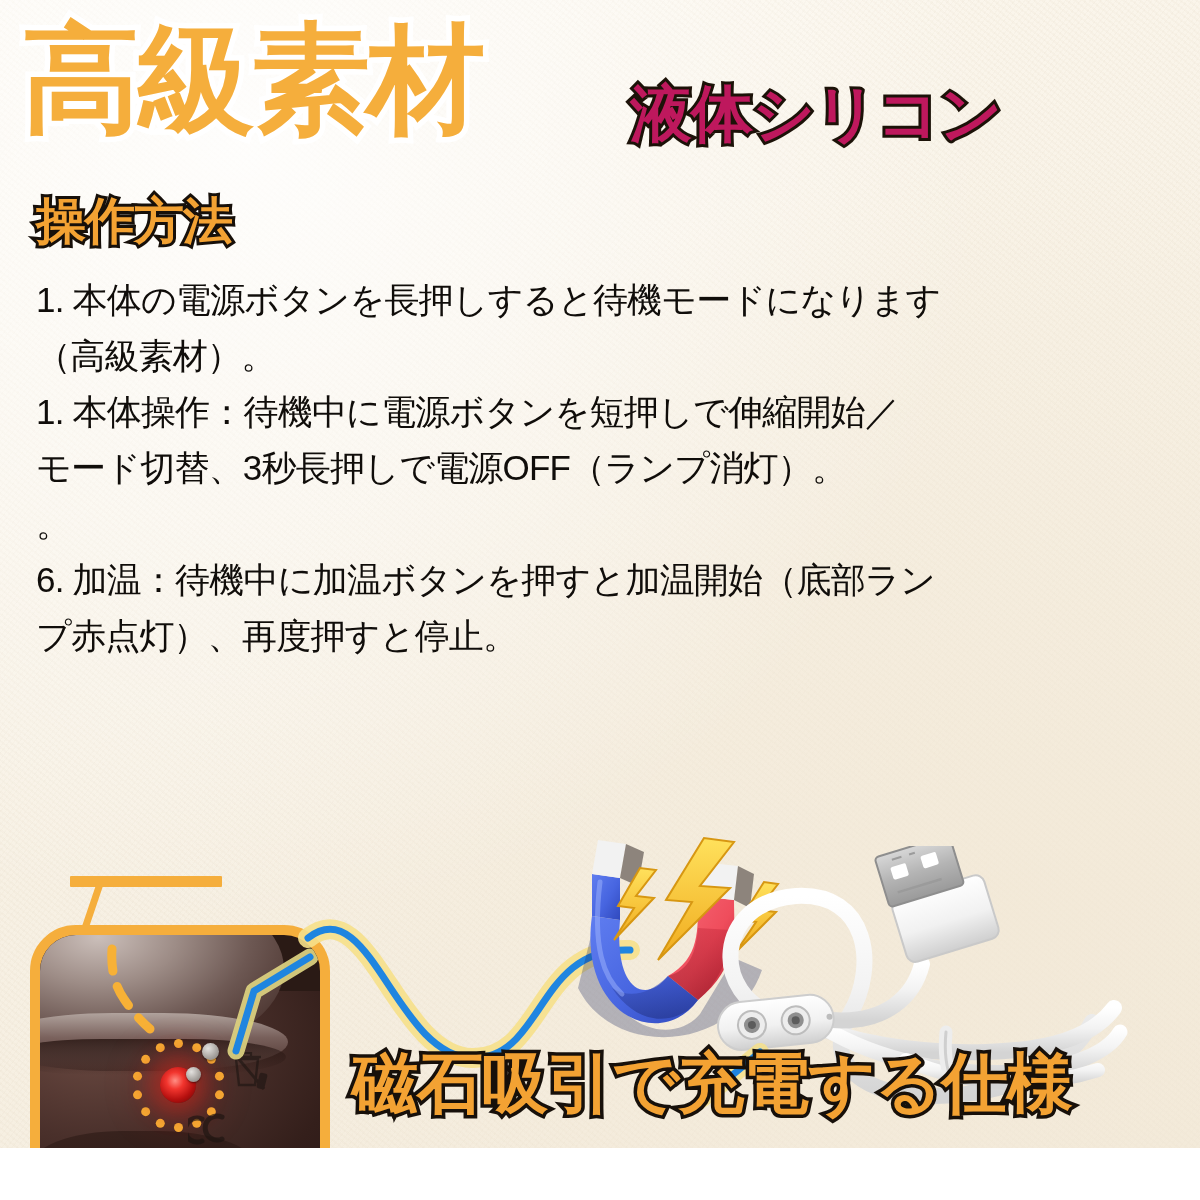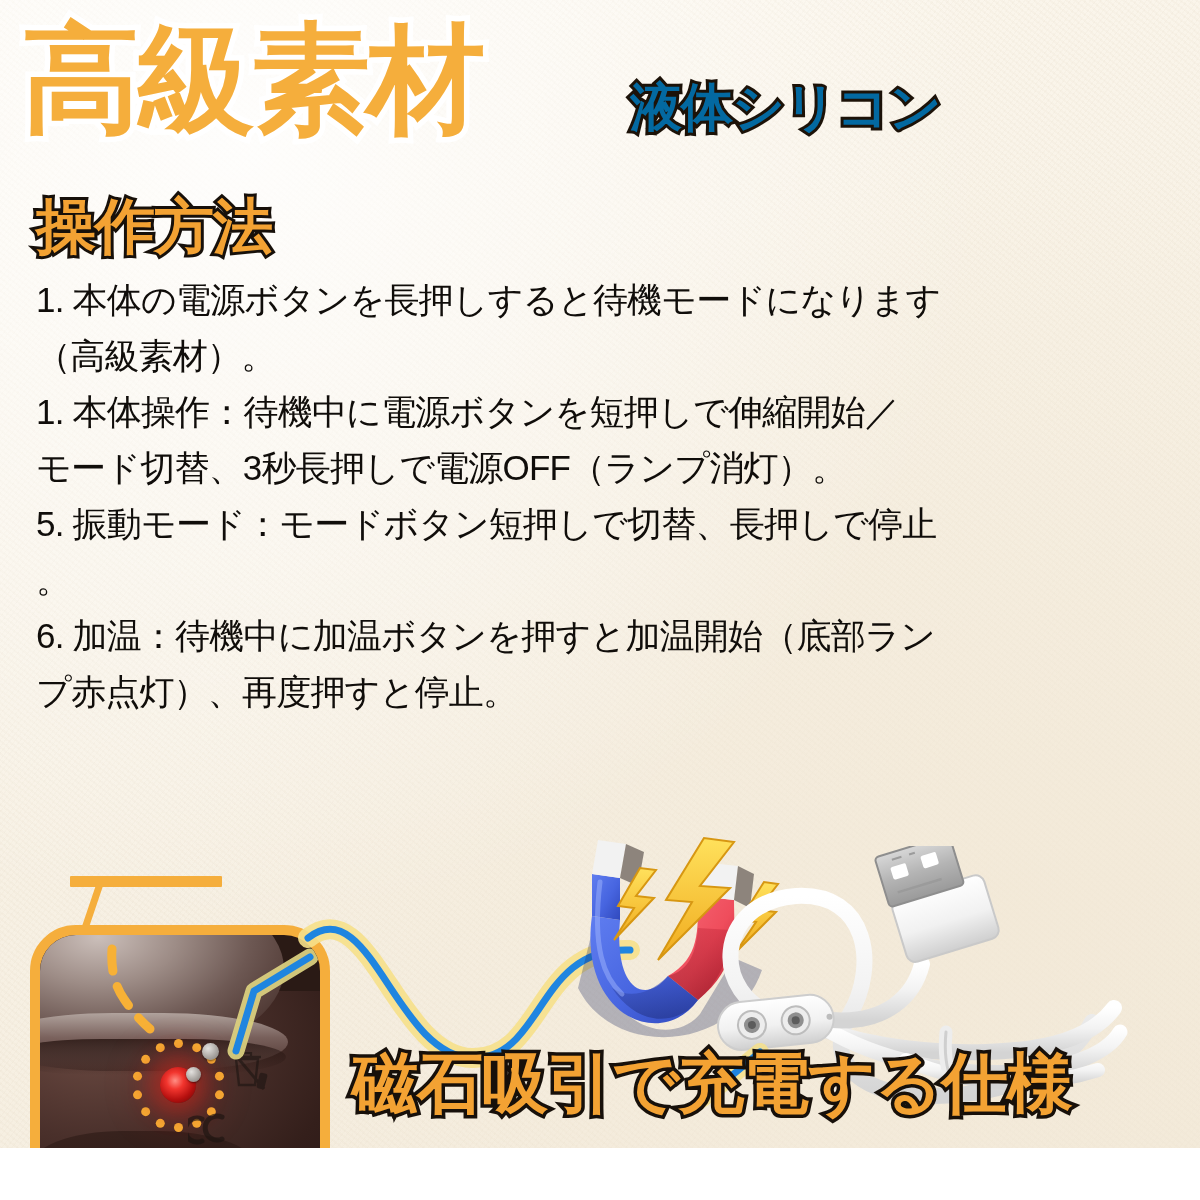--- a/index.html
+++ b/index.html
@@ -42,41 +42,42 @@
     letter-spacing:-3px;
     color:#f5ae3c;
     line-height:1.22;
     -webkit-text-stroke:11px #ffffff;
     paint-order:stroke fill;
     white-space:nowrap;
   }
 
   #title-sub {
     position:absolute; left:630px; top:78px;
-    font-size:52px;
+    font-size:62px;
     font-weight:bold;
     letter-spacing:-1px;
-    color:#0369a1;
+    color:#be185d;
     line-height:1.15;
     -webkit-text-stroke:6px #1c1208;
     paint-order:stroke fill;
     white-space:nowrap;
   }
 
   
   #section-heading {
     position:absolute; left:36px; top:193px;
-    font-size:60px;
+    font-size:50px;
     font-weight:bold;
     letter-spacing:-1px;
     color:#f3a233;
     line-height:1.12;
     -webkit-text-stroke:6px #17100a;
     paint-order:stroke fill;
     white-space:nowrap;
+    font-family:Liberation Serif, serif;
   }
 
   
   #instructions {
     position:absolute;
     left:36px; top:272px;
     width:1134px;
   }
   .instr-line {
     font-size:35px;
@@ -236,21 +237,20 @@
     <div id="title-sub">液体シリコン</div>
   </div>
 
   <div id="section-heading">操作方法</div>
 
   <div id="instructions">
     <div class="instr-line">1. 本体の電源ボタンを長押しすると待機モードになります</div>
     <div class="instr-line">（高級素材）。</div>
     <div class="instr-line">1. 本体操作：待機中に電源ボタンを短押しで伸縮開始／</div>
     <div class="instr-line">モード切替、3秒長押しで電源OFF（ランプ消灯）。</div>
-    <div class="instr-line">5. 振動モード：モードボタン短押しで切替、長押しで停止</div>
     <div class="instr-line">。</div>
     <div class="instr-line">6. 加温：待機中に加温ボタンを押すと加温開始（底部ラン</div>
     <div class="instr-line">プ赤点灯）、再度押すと停止。</div>
   </div>
 
   <div id="callout-bar"></div>
   <svg id="callout-stem" viewBox="0 0 26 56">
     <path d="M22 0 L3 56" stroke="#f5ae3c" stroke-width="7" fill="none" stroke-linecap="round"></path>
   </svg>
 

